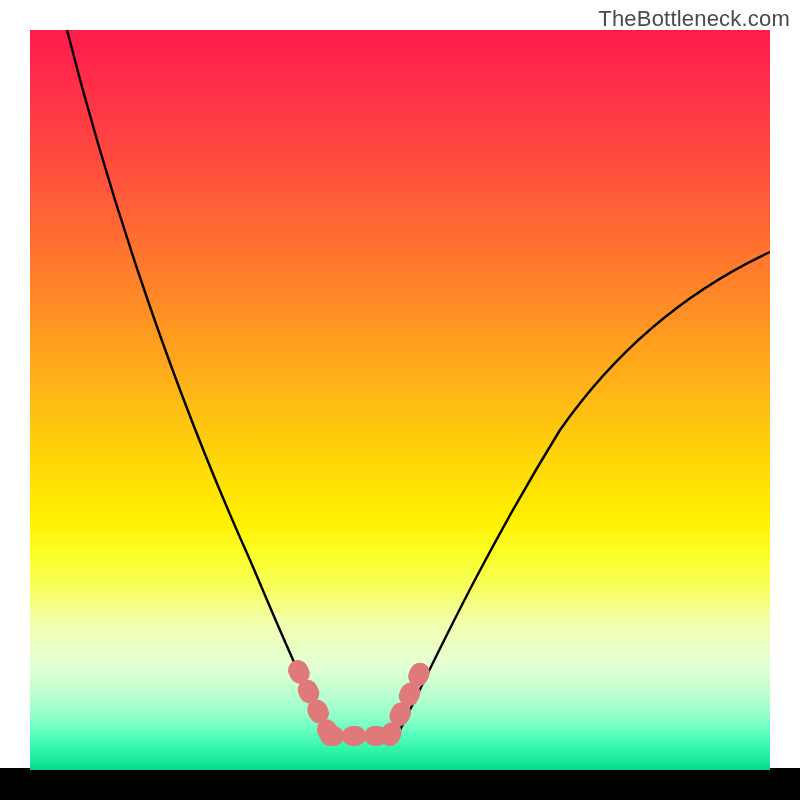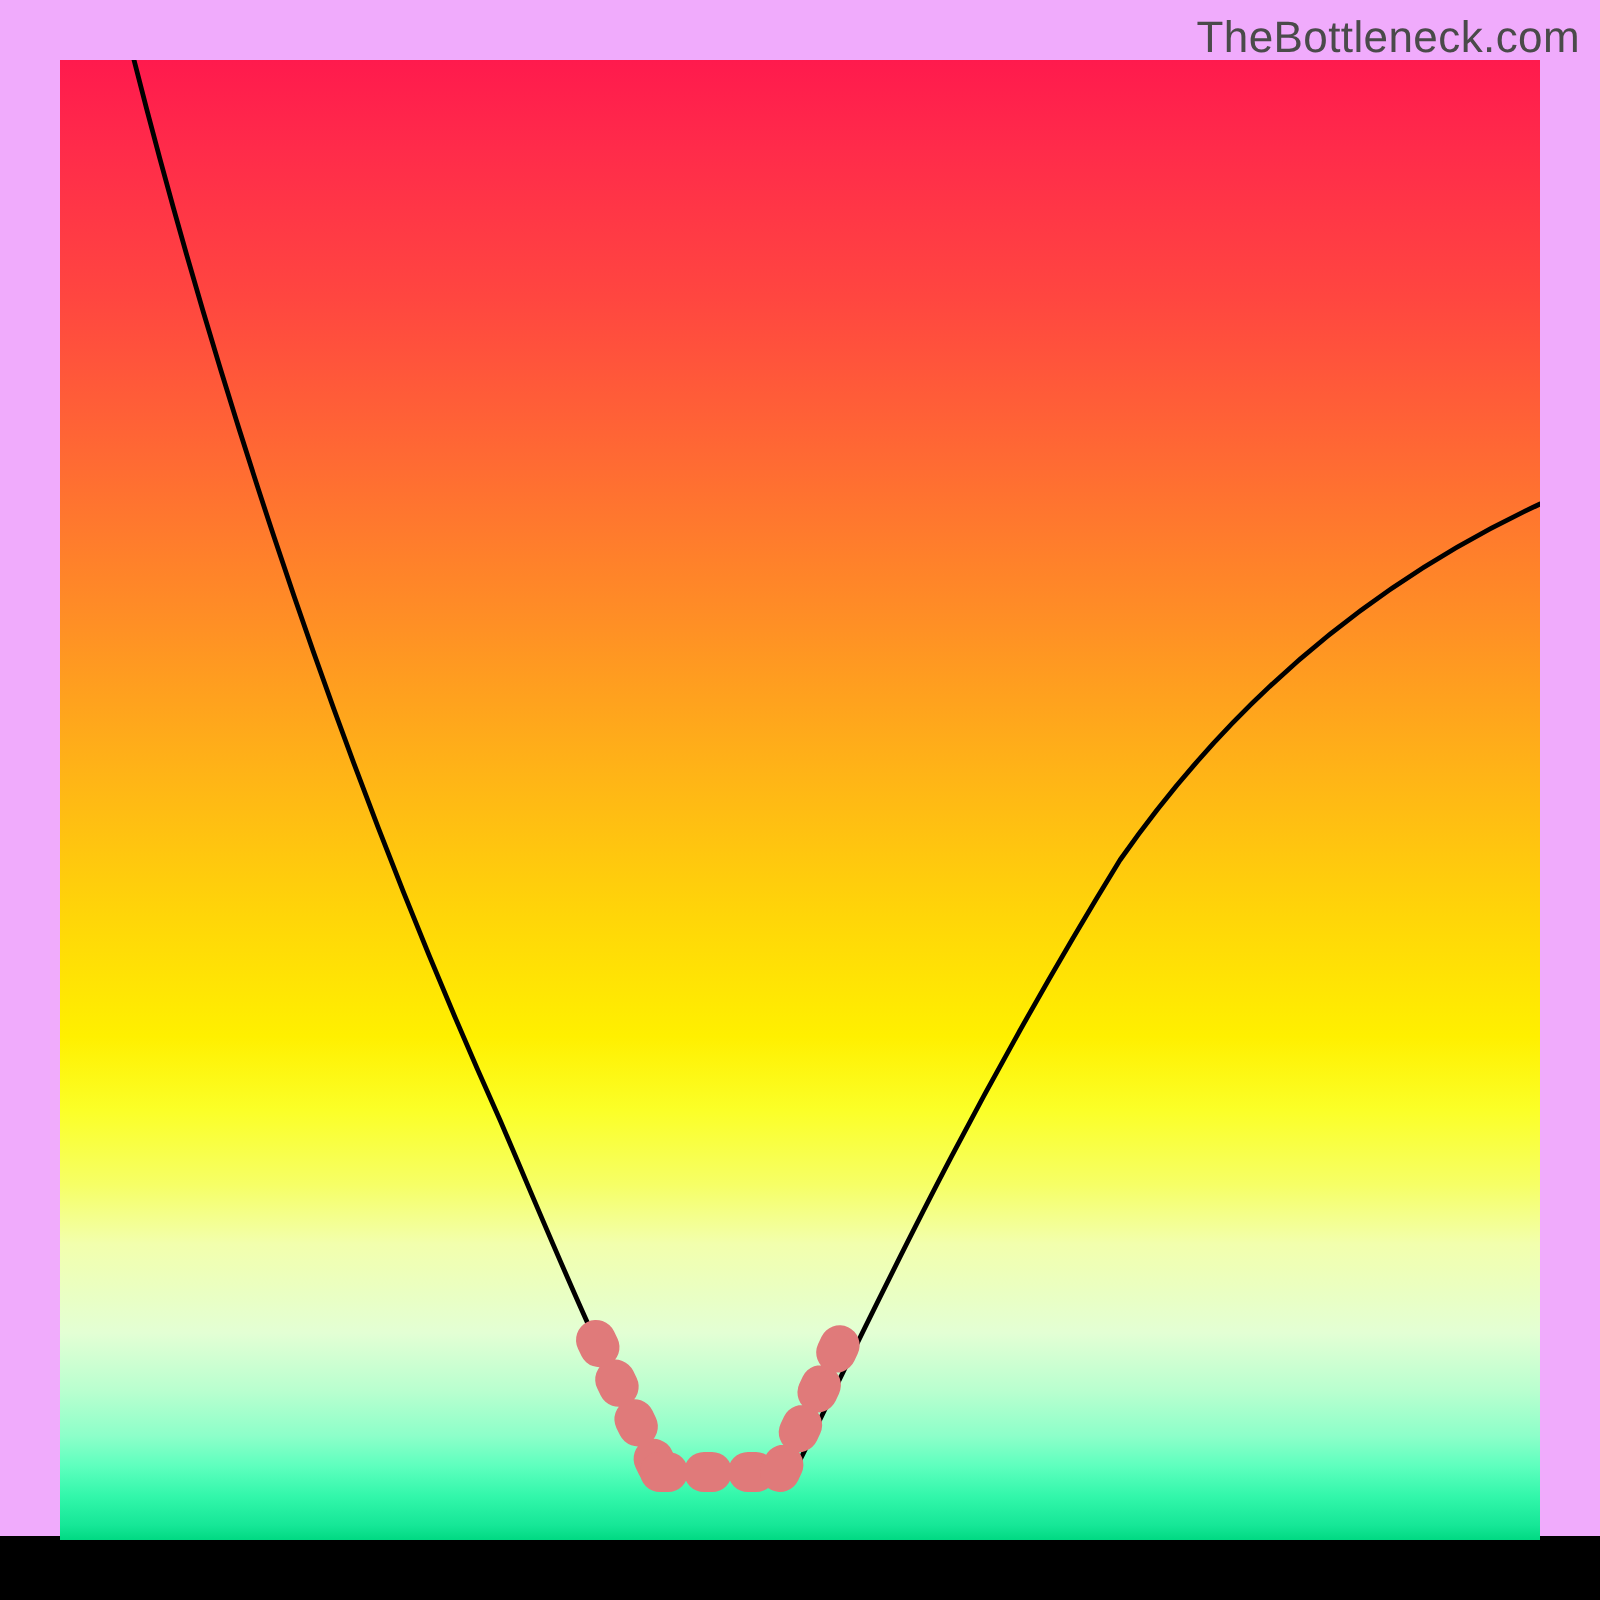--- a/index.html
+++ b/index.html
@@ -8,21 +8,21 @@
     width: 800px;
     height: 800px;
     overflow: hidden;
     background: #000;
     font-family: Arial, Helvetica, sans-serif;
   }
   .stage {
     position: relative;
     width: 800px;
     height: 768px;
-    background: #f0abfc;
+    background: #ffffff;
   }
   .plot-area {
     position: absolute;
     left: 30px;
     top: 30px;
     width: 740px;
     height: 740px;
     overflow: hidden;
   }
   .gradient-bg {

